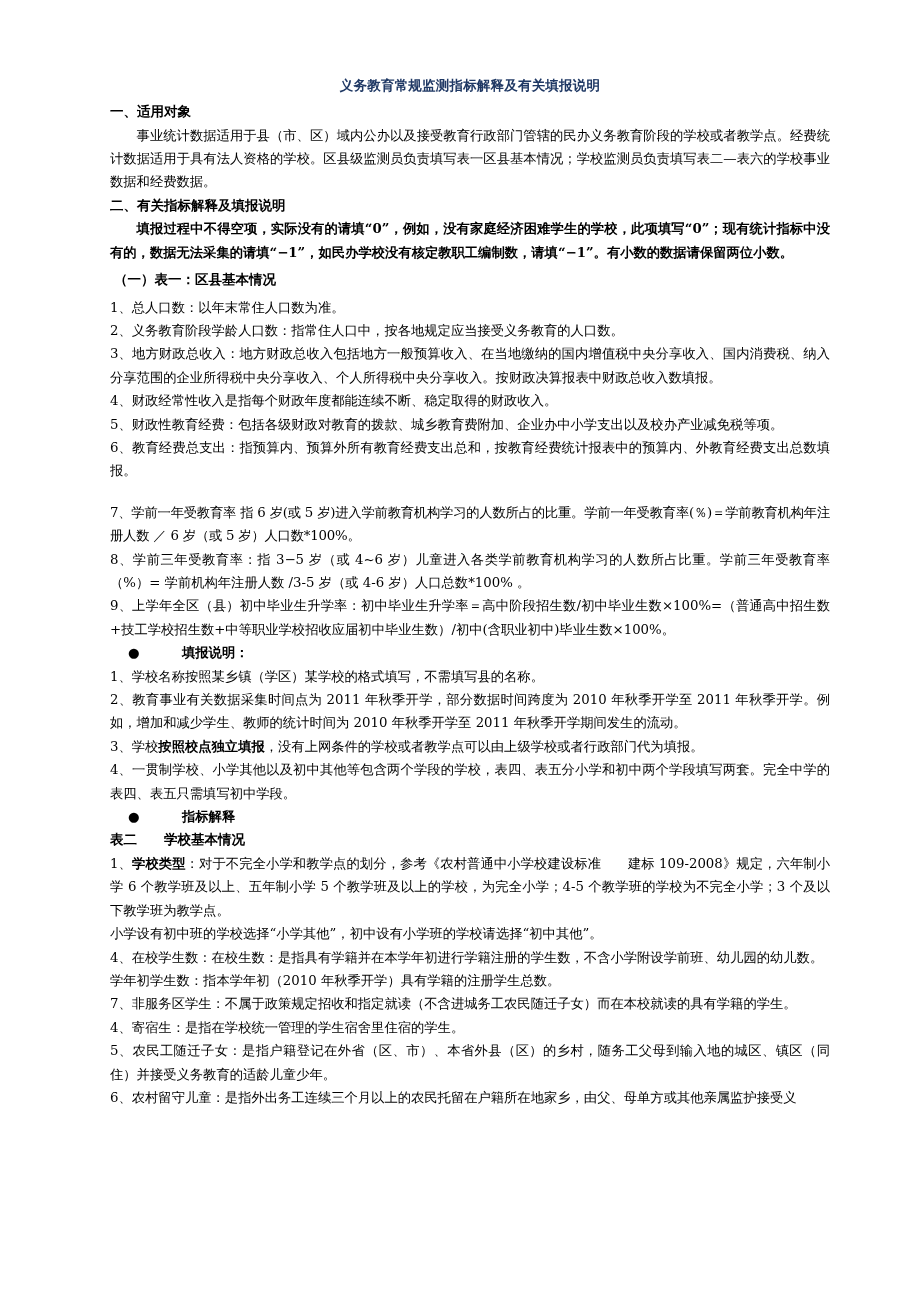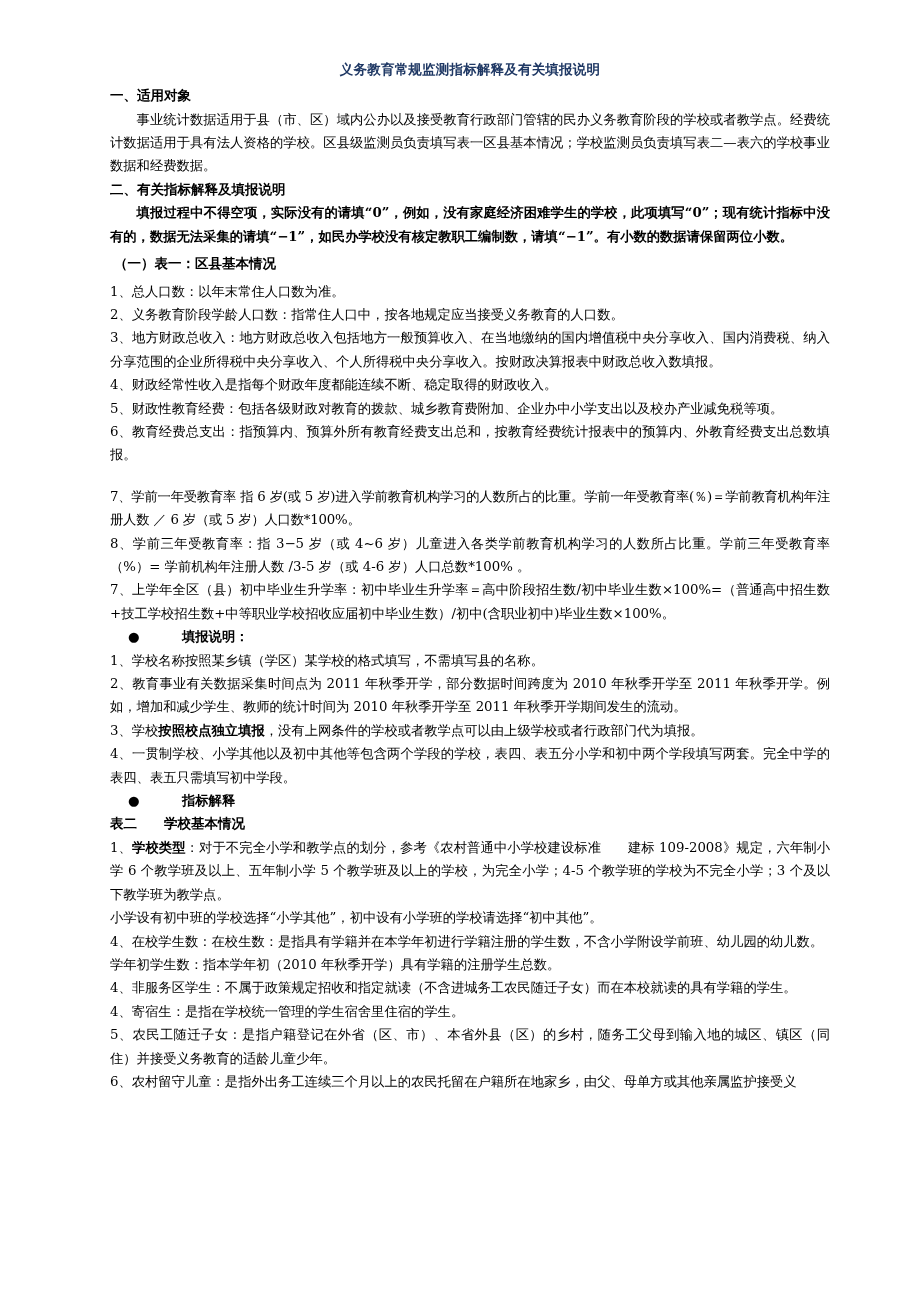--- a/index.html
+++ b/index.html
@@ -12,21 +12,21 @@
     height: 1302px;
     font-family: "DejaVu Serif", "Liberation Serif", serif;
     color: #000000;
     overflow: hidden;
   }
   .page {
     position: relative;
     width: 920px;
     height: 1302px;
     box-sizing: border-box;
-    padding: 56px 90px 0 110px;
+    padding: 72px 90px 0 110px;
   }
   .doc-title {
     color: #1F3864;
     font-weight: bold;
     font-size: 13.5px;
     text-align: center;
     line-height: 26px;
     margin: 0 0 2px 0;
     letter-spacing: 0.2px;
   }
@@ -100,21 +100,21 @@
   <div class="h2">（一）表一：区县基本情况</div>
 
   <div class="para">1、总人口数：以年末常住人口数为准。</div>
   <div class="para">2、义务教育阶段学龄人口数：指常住人口中，按各地规定应当接受义务教育的人口数。</div>
   <div class="para">3、地方财政总收入：地方财政总收入包括地方一般预算收入、在当地缴纳的国内增值税中央分享收入、国内消费税、纳入分享范围的企业所得税中央分享收入、个人所得税中央分享收入。按财政决算报表中财政总收入数填报。</div>
   <div class="para">4、财政经常性收入是指每个财政年度都能连续不断、稳定取得的财政收入。</div>
   <div class="para">5、财政性教育经费：包括各级财政对教育的拨款、城乡教育费附加、企业办中小学支出以及校办产业减免税等项。</div>
   <div class="para">6、教育经费总支出：指预算内、预算外所有教育经费支出总和，按教育经费统计报表中的预算内、外教育经费支出总数填报。</div>
   <div class="para tight">7、学前一年受教育率 指 6 岁(或 5 岁)进入学前教育机构学习的人数所占的比重。学前一年受教育率(％)＝学前教育机构年注册人数 ／ 6 岁（或 5 岁）人口数*100%。</div>
   <div class="para">8、学前三年受教育率：指 3−5 岁（或 4~6 岁）儿童进入各类学前教育机构学习的人数所占比重。学前三年受教育率（%）= 学前机构年注册人数 /3-5 岁（或 4-6 岁）人口总数*100% 。</div>
-  <div class="para">7、上学年全区（县）初中毕业生升学率：初中毕业生升学率＝高中阶段招生数/初中毕业生数×100%=（普通高中招生数+技工学校招生数+中等职业学校招收应届初中毕业生数）/初中(含职业初中)毕业生数×100%。</div>
+  <div class="para">9、上学年全区（县）初中毕业生升学率：初中毕业生升学率＝高中阶段招生数/初中毕业生数×100%=（普通高中招生数+技工学校招生数+中等职业学校招收应届初中毕业生数）/初中(含职业初中)毕业生数×100%。</div>
 
 
   <div class="bullet-line">
     <span class="dot">●</span>
     <span class="btxt">填报说明：</span>
   </div>
 
   <div class="para">1、学校名称按照某乡镇（学区）某学校的格式填写，不需填写县的名称。</div>
   <div class="para">2、教育事业有关数据采集时间点为 2011 年秋季开学，部分数据时间跨度为 2010 年秋季开学至 2011 年秋季开学。例如，增加和减少学生、教师的统计时间为 2010 年秋季开学至 2011 年秋季开学期间发生的流动。</div>
 
@@ -127,18 +127,18 @@
     <span class="btxt">指标解释</span>
   </div>
 
   <div class="h3">表二　　学校基本情况</div>
 
   <div class="para"><span>1、</span><b>学校类型</b><span>：对于不完全小学和教学点的划分，参考《农村普通中小学校建设标准　　建标 109-2008》规定，六年制小学 6 个教学班及以上、五年制小学 5 个教学班及以上的学校，为完全小学；4-5 个教学班的学校为不完全小学；3 个及以下教学班为教学点。</span></div>
 
   <div class="para">小学设有初中班的学校选择“小学其他”，初中设有小学班的学校请选择“初中其他”。</div>
   <div class="para">4、在校学生数：在校生数：是指具有学籍并在本学年初进行学籍注册的学生数，不含小学附设学前班、幼儿园的幼儿数。</div>
   <div class="para">学年初学生数：指本学年初（2010 年秋季开学）具有学籍的注册学生总数。</div>
-  <div class="para">4、非服务区学生：不属于政策规定招收和指定就读（不含进城务工农民随迁子女）而在本校就读的具有学籍的学生。</div>
+  <div class="para">7、非服务区学生：不属于政策规定招收和指定就读（不含进城务工农民随迁子女）而在本校就读的具有学籍的学生。</div>
   <div class="para">4、寄宿生：是指在学校统一管理的学生宿舍里住宿的学生。</div>
   <div class="para">5、农民工随迁子女：是指户籍登记在外省（区、市）、本省外县（区）的乡村，随务工父母到输入地的城区、镇区（同住）并接受义务教育的适龄儿童少年。</div>
   <div class="para">6、农村留守儿童：是指外出务工连续三个月以上的农民托留在户籍所在地家乡，由父、母单方或其他亲属监护接受义</div>
 
 </div>
 
 </body></html>

